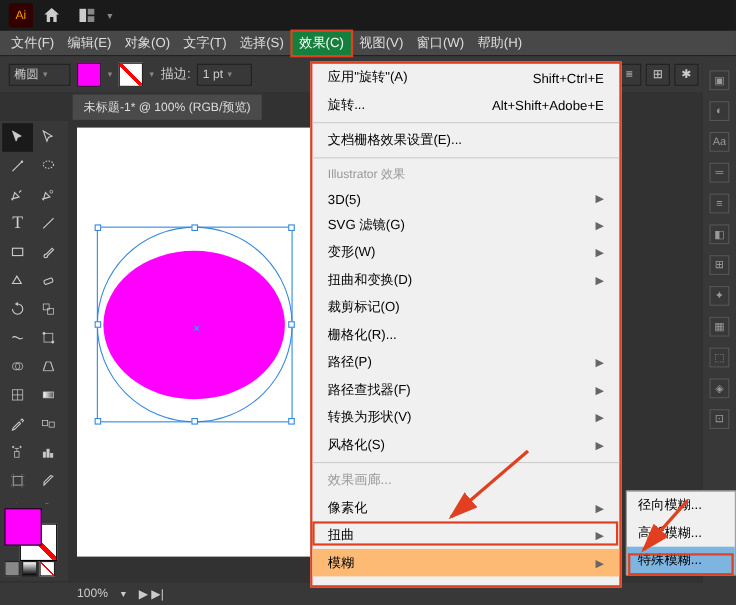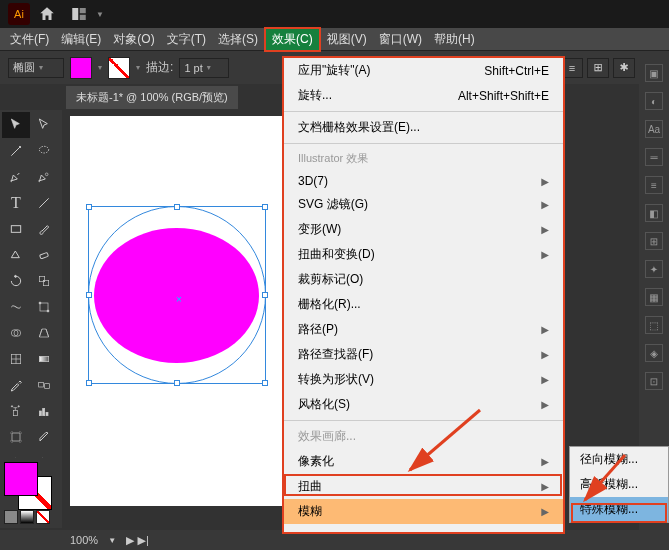--- a/index.html
+++ b/index.html
@@ -323,30 +323,30 @@
   <span>▶ ▶|</span>
 </div>
 
 <div class="menu">
   <div class="mi">
       <span>应用"旋转"(A)</span>
       <span>Shift+Ctrl+E</span>
     </div>
   <div class="mi">
       <span>旋转...</span>
-      <span>Alt+Shift+Shift+E</span>
+      <span>Alt+Shift+Adobe+E</span>
     </div>
   <div class="sep"></div>
   <div class="mi">
       <span>文档栅格效果设置(E)...</span>
     </div>
   <div class="sep"></div>
   <div class="hdr">Illustrator 效果</div>
   <div class="mi">
-      <span>3D(7)</span>
+      <span>3D(5)</span>
       <span class="arw">▶</span>
     </div>
   <div class="mi">
       <span>SVG 滤镜(G)</span>
       <span class="arw">▶</span>
     </div>
   <div class="mi">
       <span>变形(W)</span>
       <span class="arw">▶</span>
     </div>

